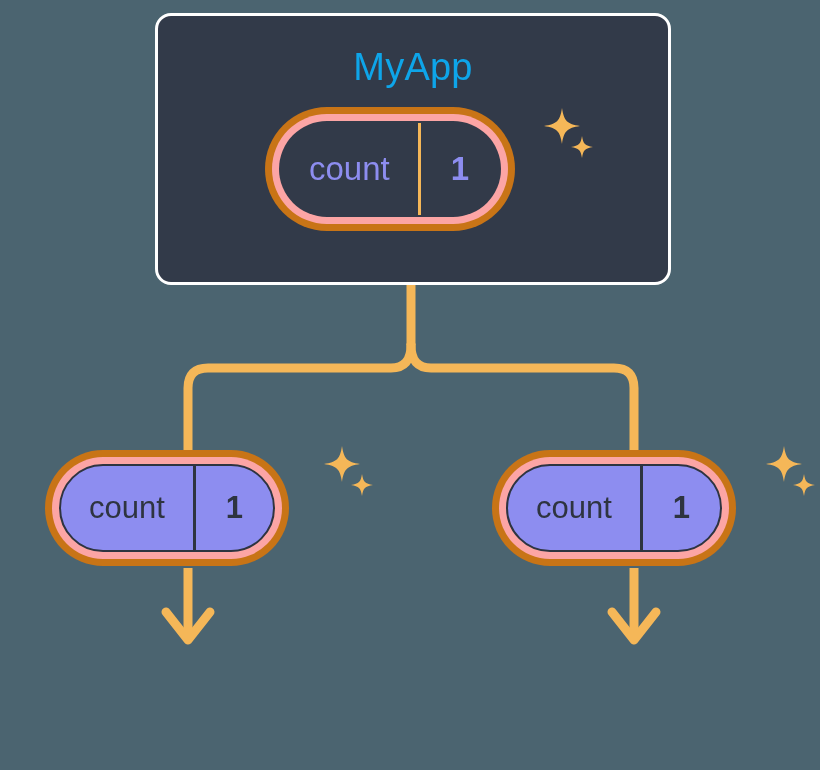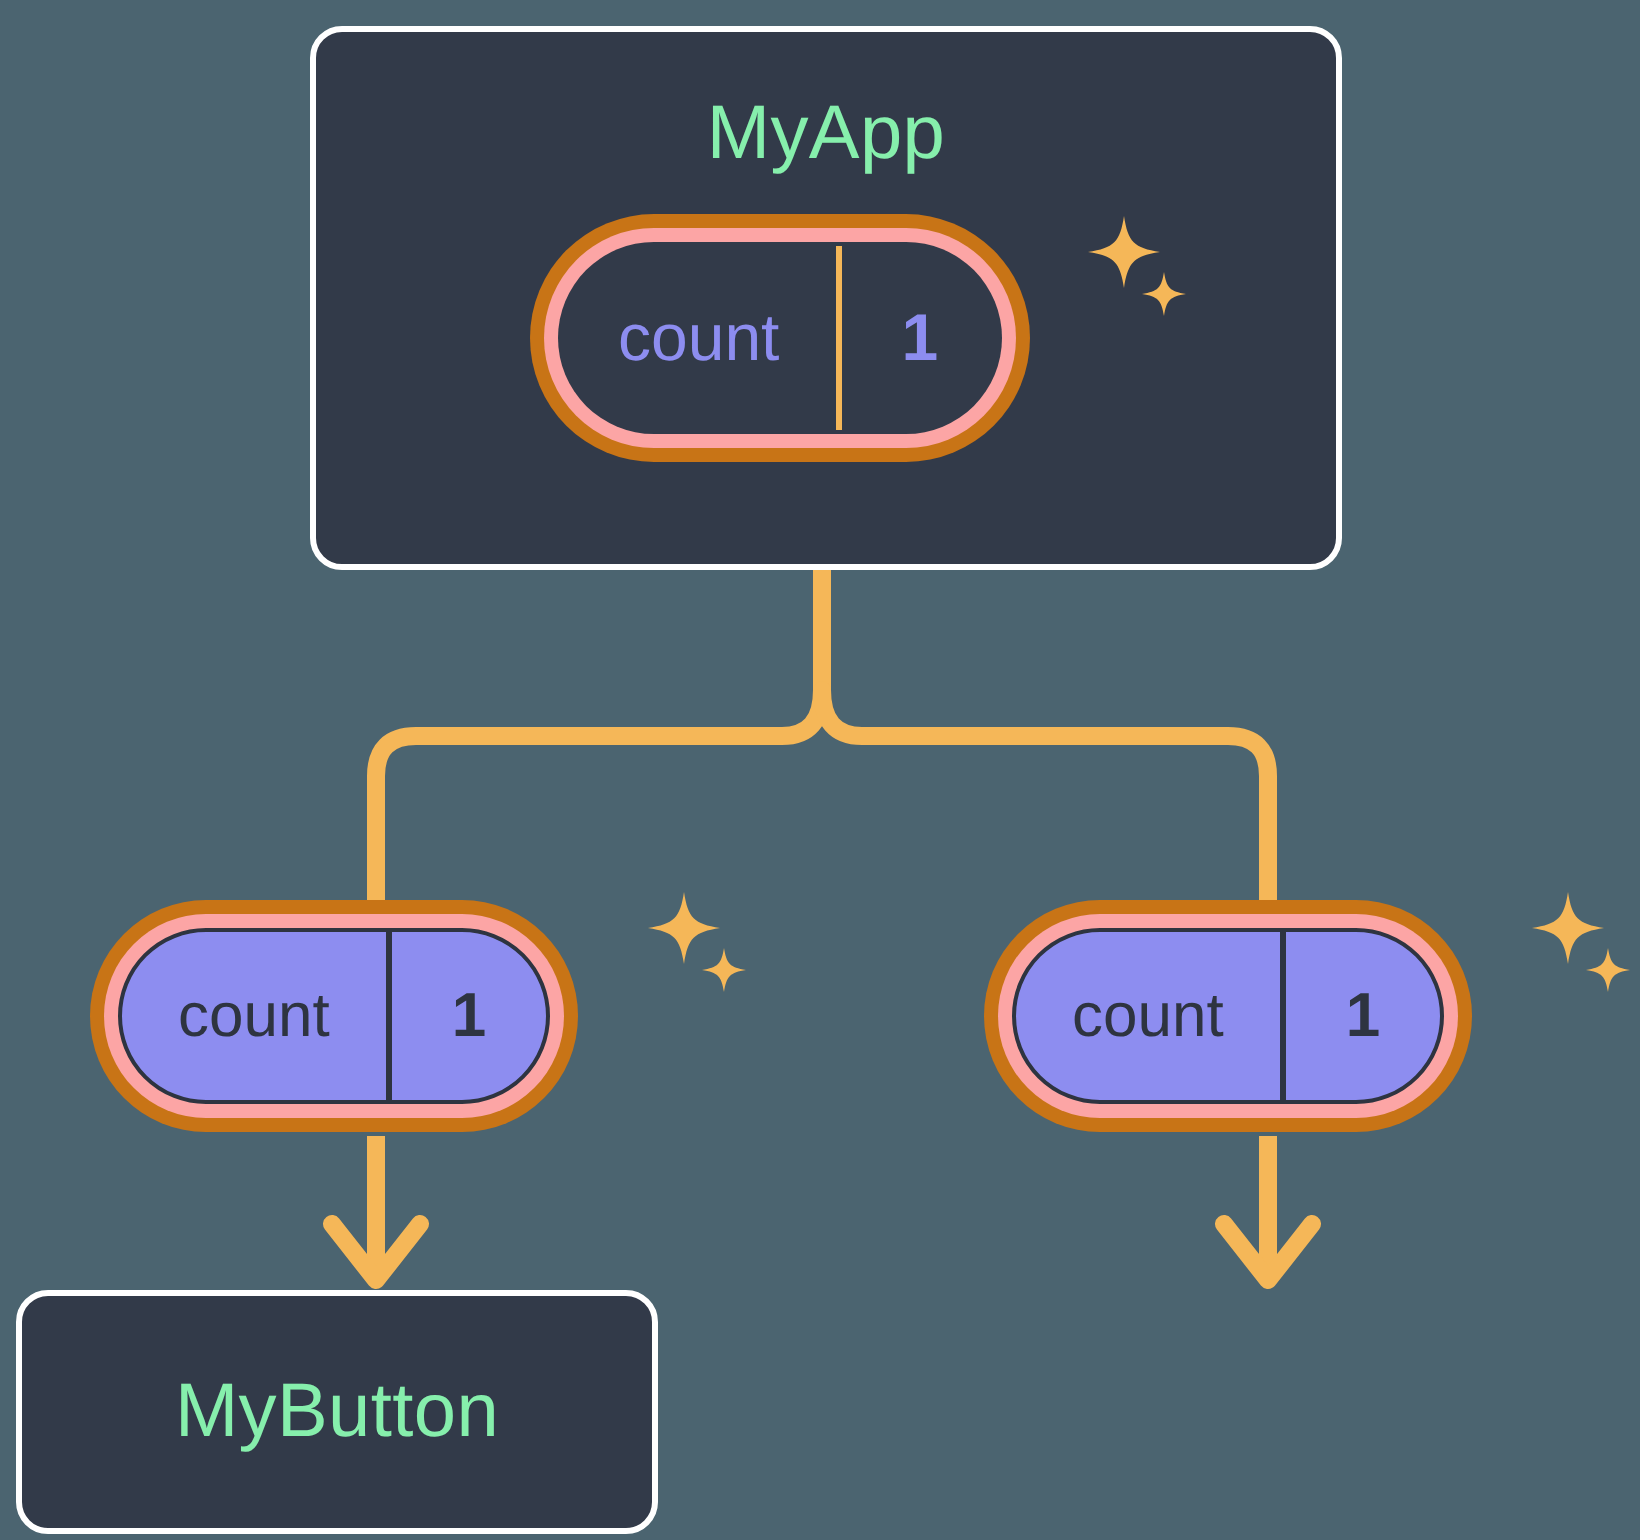--- a/index.html
+++ b/index.html
@@ -37,21 +37,21 @@
   
   .card {
     position: absolute;
     background: #323a49;
     border: 3px solid #ffffff;
     border-radius: 16px;
     z-index: 2;
   }
 
   .card-title {
-    color: #86efac;
+    color: #0ea5e9;
     font-size: 38px;
     font-weight: 400;
     letter-spacing: 0.2px;
     text-align: center;
     white-space: nowrap;
   }
 
   #card-myapp {
     left: 155px;
     top: 13px;
@@ -201,23 +201,20 @@
         </div>
       </div>
     </div>
   </div>
 
   <svg class="sparkles" id="sparkle-left" width="60" height="70" viewBox="0 0 60 70">
     <path d="M 24 6 C 26 19 29 22 42 24 C 29 26 26 29 24 42 C 22 29 19 26 6 24 C 19 22 22 19 24 6 Z" fill="#f5b758"></path>
     <path d="M 44 34 C 45.3 42 47 43.7 55 45 C 47 46.3 45.3 48 44 56 C 42.7 48 41 46.3 33 45 C 41 43.7 42.7 42 44 34 Z" fill="#f5b758"></path>
   </svg>
 
-  <div class="card" id="card-mybutton-left">
-    <div class="card-title">MyButton</div>
-  </div>
 
   <div class="pill-wrap pill-purple" id="pill-right">
     <div class="pill">
       <div class="pill-inner">
         <div class="pill-body">
           <div class="pill-cell pill-key">count</div>
           <div class="pill-cell pill-val">1</div>
         </div>
       </div>
     </div>

